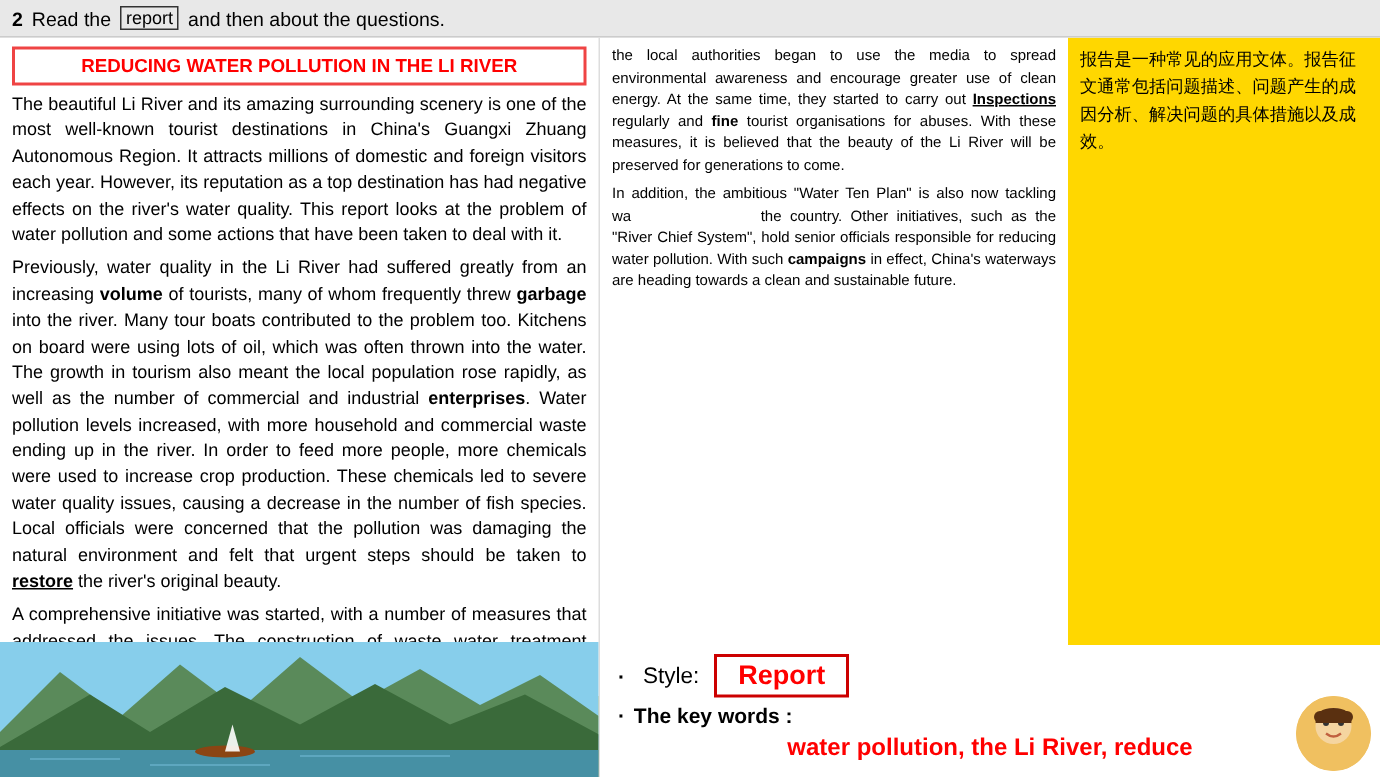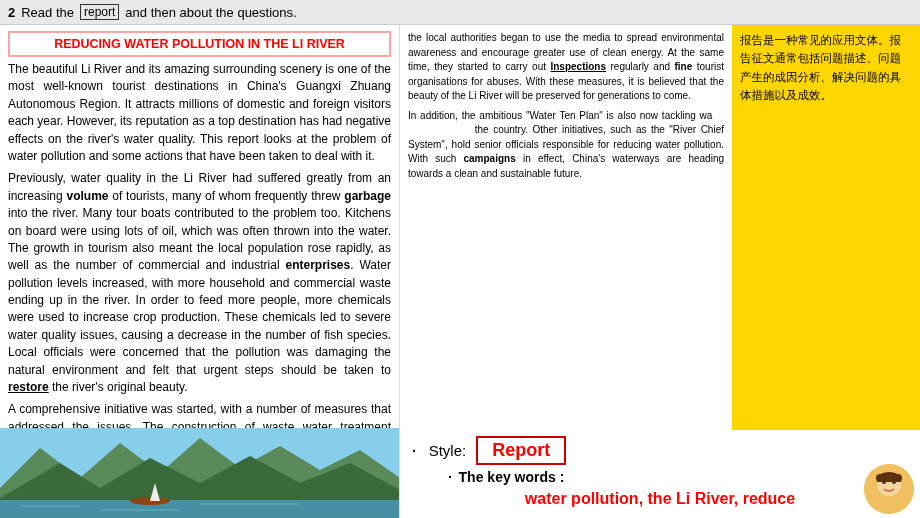--- a/index.html
+++ b/index.html
@@ -44,21 +44,21 @@
     .left-panel {
       width: 400px;
       flex-shrink: 0;
       overflow: hidden;
       display: flex;
       flex-direction: column;
       border-right: 1px solid #ddd;
     }
 
     .article-title {
-      border: 2px solid #fca5a5;
+      border: 2px solid #ef4444;
       color: red;
       font-size: 12.5px;
       font-weight: bold;
       text-align: center;
       padding: 4px 6px;
       margin: 6px 8px 4px 8px;
     }
 
     .article-body {
       padding: 0 8px 4px 8px;
@@ -107,21 +107,21 @@
       line-height: 1.45;
       text-align: justify;
       overflow: hidden;
     }
 
     .article-continuation p {
       margin-bottom: 5px;
     }
 
     .annotation-box {
-      width: 188px;
+      width: 208px;
       flex-shrink: 0;
       background: #FFD700;
       padding: 6px 8px;
       font-size: 11.5px;
       line-height: 1.6;
       color: #000;
       font-weight: normal;
     }
 
     
@@ -163,21 +163,20 @@
       border: 2px solid #c00;
       color: red;
       font-size: 18px;
       font-weight: bold;
       padding: 2px 14px;
     }
 
     .keywords-row {
       font-size: 14px;
       font-weight: bold;
-      margin-left: 36px;
     }
 
     .keywords-value {
       color: red;
       font-size: 16px;
       font-weight: bold;
       line-height: 1.3;
       text-align: center;
     }
 

